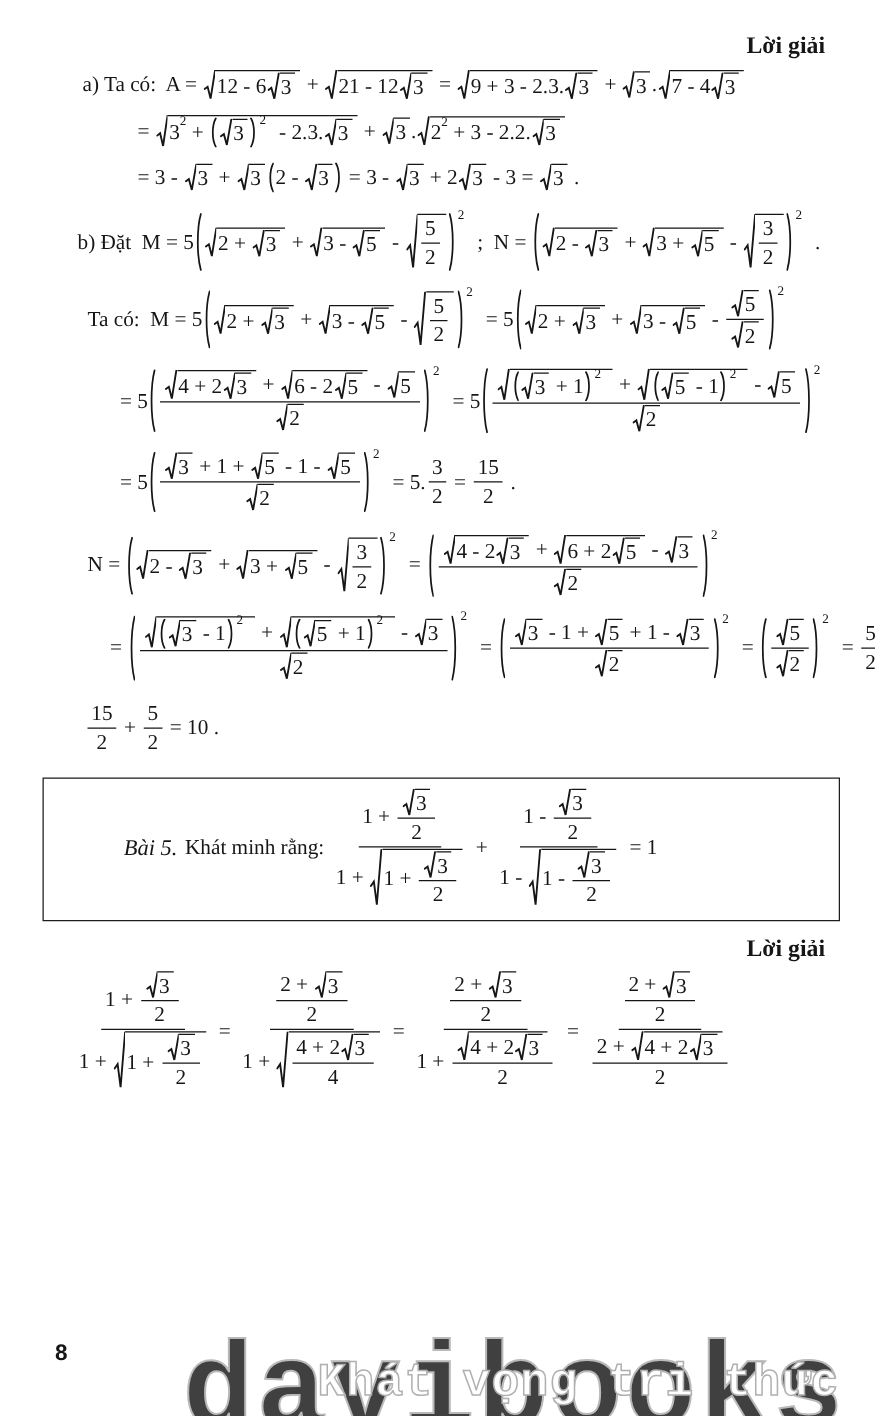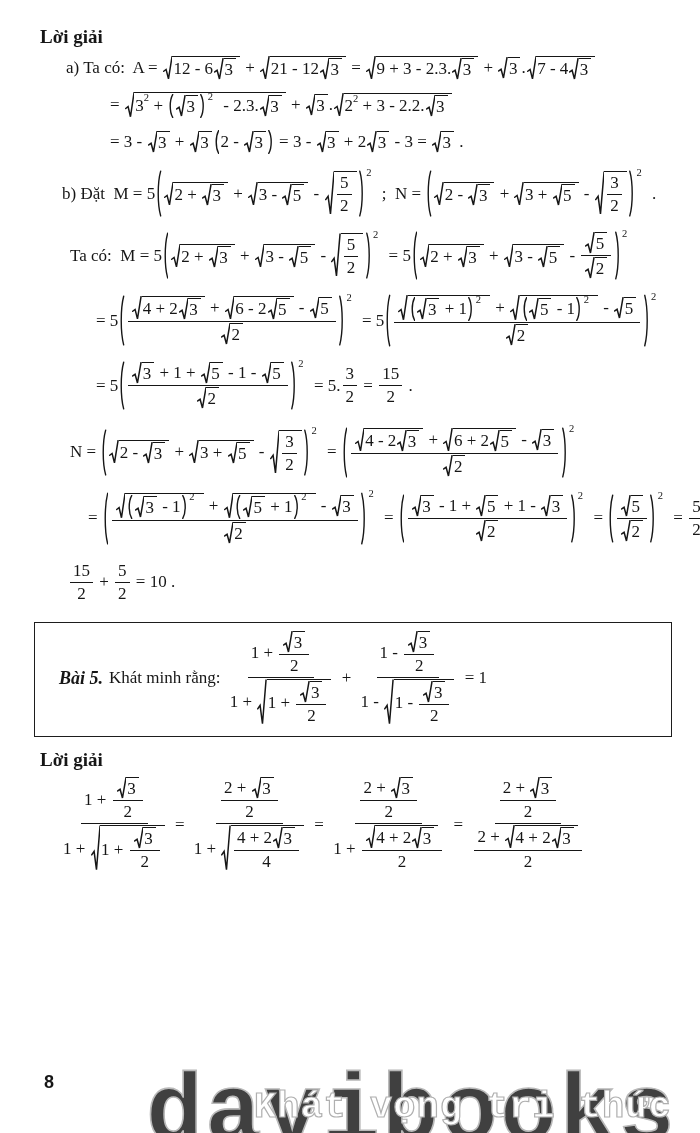--- a/index.html
+++ b/index.html
@@ -3,21 +3,21 @@
 <meta charset="utf-8">
 <style>
   html,body{margin:0;padding:0;background:#e8e8e8;}
   .page{
     position:relative;width:700px;height:1133px;background:#fff;
     font-family:"Liberation Serif","DejaVu Serif",serif;color:#161616;
     overflow:hidden;box-sizing:border-box;
   }
   .content{position:relative;z-index:1;padding:26px 12px 0 40px;box-sizing:border-box;}
   
-  .h1{font-weight:bold;font-size:19px;text-align:left;width:620px;margin:0 0 4px 0;}
+  .h1{font-weight:bold;font-size:19px;text-align:right;width:620px;margin:0 0 4px 0;}
   .h2m{margin-top:12px;}
   .note{font-size:18px;margin:4px 0 2px 22px;}
   
   .mline{display:flex;align-items:center;flex-wrap:nowrap;white-space:pre;font-size:17px;line-height:1.18;}
   .mrow{display:inline-flex;align-items:center;white-space:pre;}
   .mt{white-space:pre;}
   
   .in-a1{margin:8px 0 0 26px;align-items:center;}
   .in-eq{margin:12px 0 0 70px;}
   .in-a3{margin:12px 0 0 70px;}
@@ -42,21 +42,21 @@
   
   .frac{display:inline-flex;flex-direction:column;align-items:center;margin:0 2px;}
   .fn,.fd{display:inline-flex;align-items:center;justify-content:center;padding:0 3px;white-space:pre;}
   .fn{border-bottom:1.45px solid #161616;padding-bottom:1px;}
   .fd{padding-top:1px;}
   
   .sup{font-size:0.62em;align-self:flex-start;margin-top:-2px;}
   
   .pbox{border:1.7px solid #1d1d1d;margin:18px 0 0 -6px;width:638px;box-sizing:border-box;
         padding:8px 8px 10px 24px;}
-  .blabel{font-weight:bold;font-style:italic;margin-right:6px;font-size:18px;}
+  .blabel{font-weight:normal;font-style:italic;margin-right:6px;font-size:18px;margin-left:40px;}
   
   .wm{position:absolute;z-index:0;left:0;top:0;width:100%;height:100%;pointer-events:none;}
   .wm1{position:absolute;left:146px;top:1012px;font-family:Liberation Mono, monospace;
        font-size:95px;font-weight:bold;letter-spacing:2px;color:#404040;
        -webkit-text-stroke:1.6px #b9b9b9;text-stroke:1.6px #b9b9b9;margin-top:48px;}
   .wm2{position:absolute;left:254px;top:1086px;font-family:Liberation Mono, monospace;
        font-size:37px;font-weight:bold;letter-spacing:1px;color:#fff;
        -webkit-text-stroke:1.2px #b0b0b0;text-stroke:1.2px #b0b0b0;}
   
   .pnum{position:absolute;left:44px;top:1072px;font-family:"Liberation Sans","DejaVu Sans",sans-serif;

